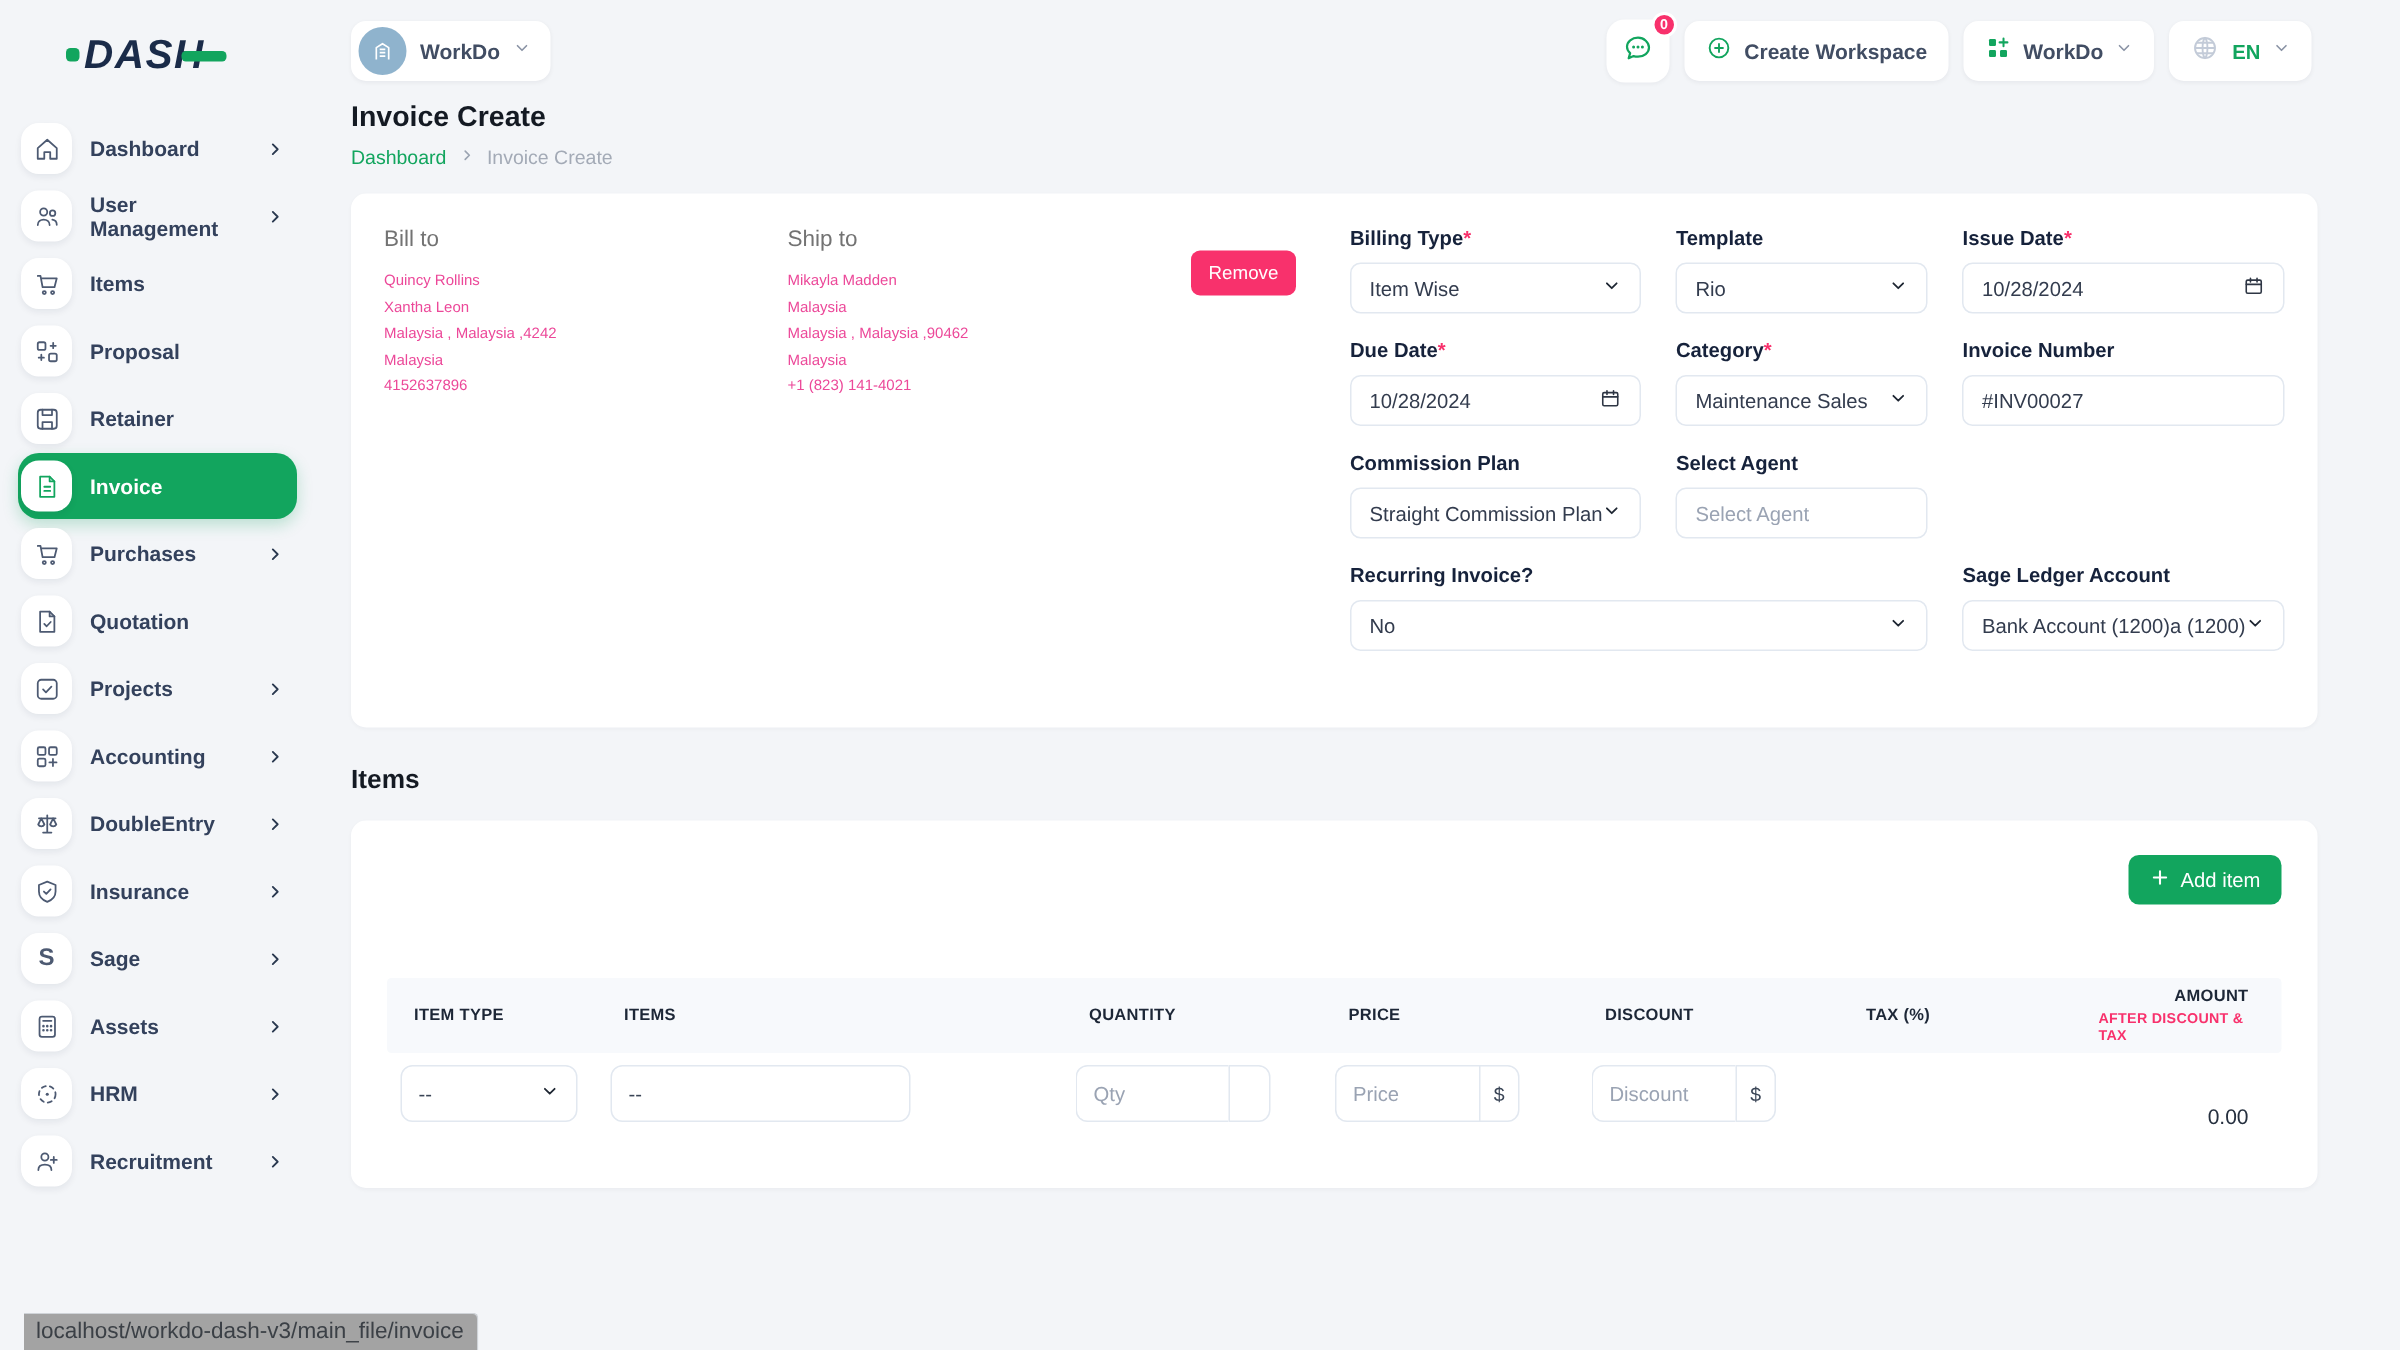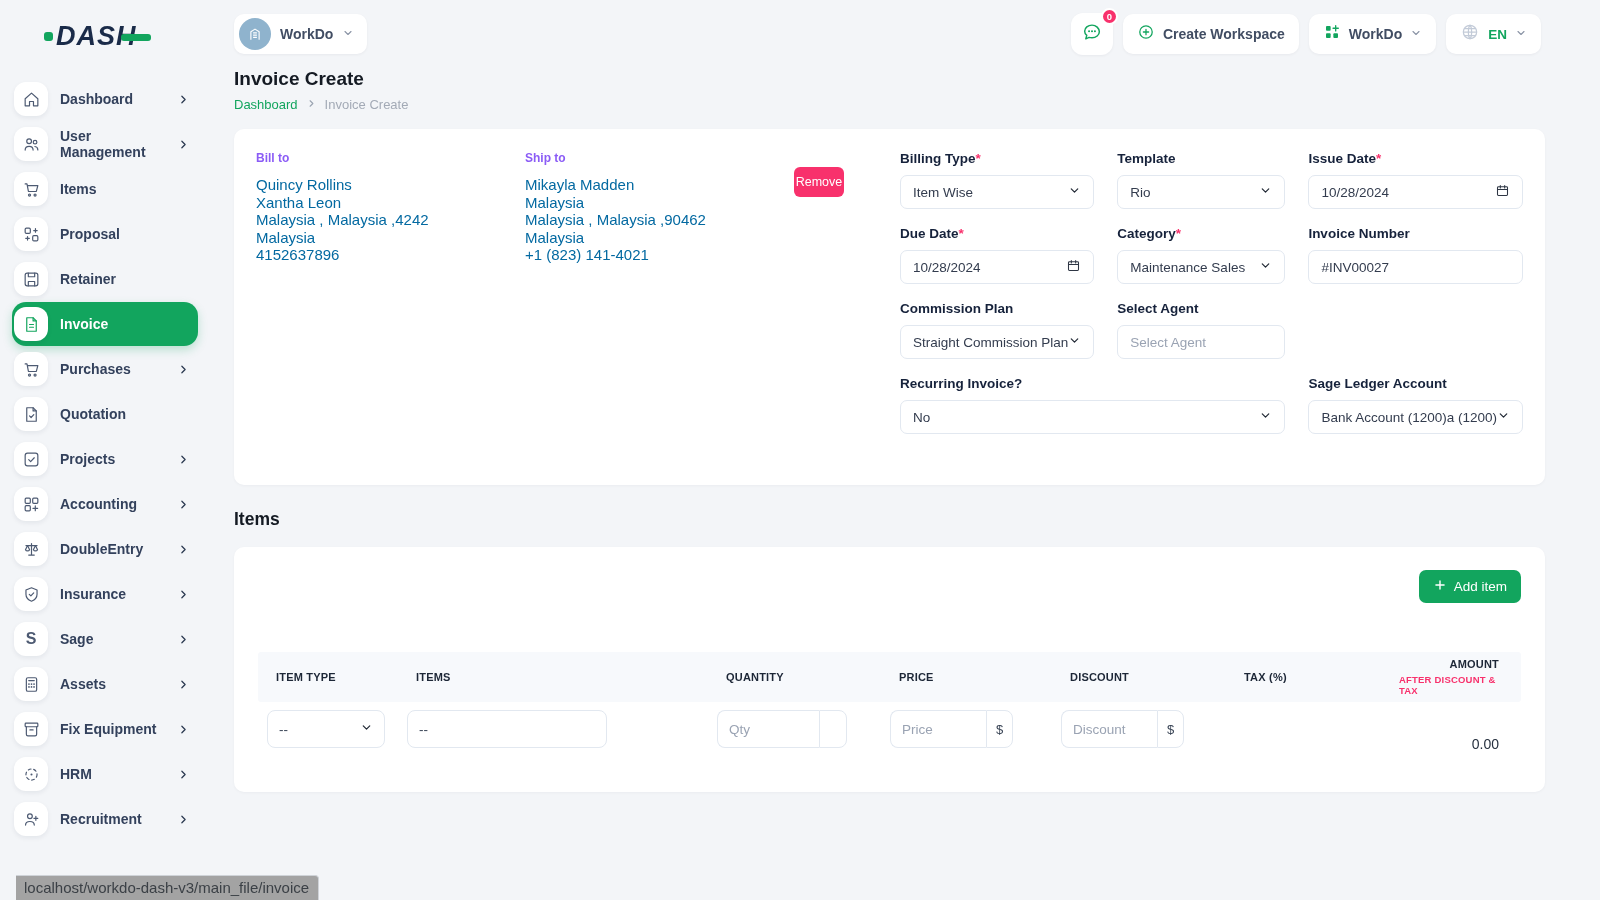--- a/index.html
+++ b/index.html
@@ -30,24 +30,24 @@
   .tb-pill { padding:0 14px; gap:8px; }
   .en-label { font-size:13.5px; font-weight:700; color:#12a55e; }
   .content { padding:10px 55px 0 24px; }
   .page-title { font-size:19px; font-weight:700; color:#141a23; margin-bottom:7px; }
   .breadcrumb { display:flex; align-items:center; gap:8px; font-size:13px; }
   .bc-link { color:#12a55e; cursor:pointer; }
   .bc-current { color:#a3aab6; }
   .card { background:#fff; border-radius:10px; box-shadow:0 1px 3px rgba(16,24,40,.04); }
   .card1 { margin-top:17px; padding:22px 22px 34px; display:flex; }
   .addr-col { width:269px; }
-  .addr-h { font-size:12px; font-weight:700; color:#8b5cf6; margin-bottom:11px; }
-  .addr-line { font-size:15px; color:#0369a1; line-height:17.5px; }
+  .addr-h { font-size:15px; font-weight:400; color:#737373; margin-bottom:11px; }
+  .addr-line { font-size:10px; color:#ec4899; line-height:17.5px; }
   .remove-wrap { width:106px; padding-top:16px; }
-  .btn-danger { background:#f8316c; color:#fff; border:none; border-radius:6px; width:50px; height:30px; font-size:12.5px; font-family:inherit; cursor:pointer; }
+  .btn-danger { background:#f8316c; color:#fff; border:none; border-radius:6px; width:70px; height:30px; font-size:12.5px; font-family:inherit; cursor:pointer; }
   .form-area { flex:1; display:grid; grid-template-columns:1fr 1fr 1fr; column-gap:23px; align-content:start; }
   .fg { margin-bottom:17px; }
   .fg.span2 { grid-column:1 / 3; }
   .fg > label { display:block; font-size:13.5px; font-weight:700; color:#16223b; margin-bottom:9px; }
   .req { color:#f8316c; }
   .ctrl { height:34px; border:1px solid #e2e8f0; border-radius:7px; background:#fff; display:flex; align-items:center; justify-content:space-between; padding:0 12px; font-size:13.5px; color:#333c4e; cursor:pointer; }
   .ctrl .val { white-space:nowrap; }
   input.ctrl { width:100%; justify-content:flex-start; cursor:text; font-family:inherit; }
   input::placeholder { color:#9aa3b3; }
   .section-title { font-size:17.5px; font-weight:700; color:#141a23; margin:24px 0 17px; }
@@ -266,34 +266,20 @@
           </svg>
         </span>
       <span class="nav-label">Assets</span>
       <span class="nav-chev">
           <svg width="13" height="13" viewBox="0 0 24 24">
             <path d="M9 6l6 6-6 6" fill="none" stroke="#2a3950" stroke-width="2.3" stroke-linecap="round" stroke-linejoin="round"></path>
           </svg>
         </span>
     </div>
 
-    <div class="nav-item">
-      <span class="chip">
-          <svg class="ic" width="19" height="19" viewBox="0 0 24 24">
-            <rect x="4" y="4" width="16" height="4.5" rx="1"></rect>
-            <path d="M5.5 8.5v9.5a2 2 0 002 2h9a2 2 0 002-2V8.5M10 12.5h4"></path>
-          </svg>
-        </span>
-      <span class="nav-label">Fix Equipment</span>
-      <span class="nav-chev">
-          <svg width="13" height="13" viewBox="0 0 24 24">
-            <path d="M9 6l6 6-6 6" fill="none" stroke="#2a3950" stroke-width="2.3" stroke-linecap="round" stroke-linejoin="round"></path>
-          </svg>
-        </span>
-    </div>
 
     <div class="nav-item">
       <span class="chip">
           <svg class="ic" width="19" height="19" viewBox="0 0 24 24">
             <circle cx="12" cy="12" r="7" stroke-dasharray="3.5 3.5"></circle>
             <circle cx="12" cy="12" r="1.3" fill="#4d5a72" stroke="none"></circle>
           </svg>
         </span>
       <span class="nav-label">HRM</span>
       <span class="nav-chev">

